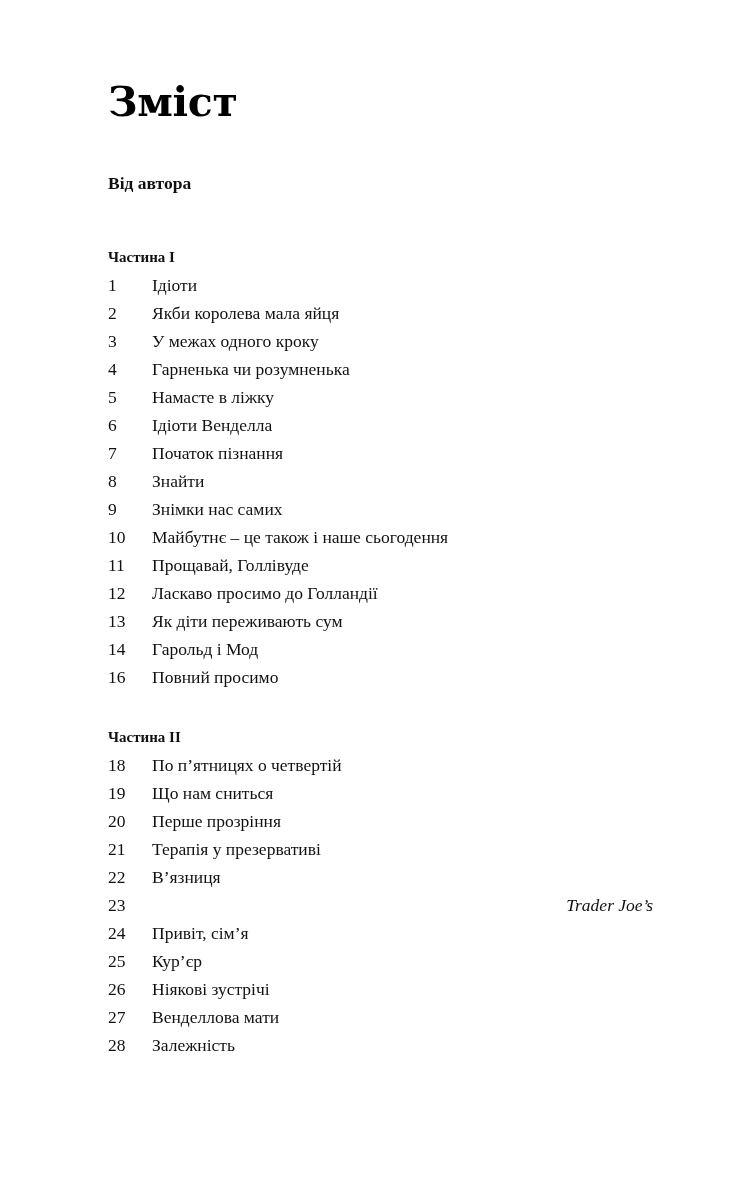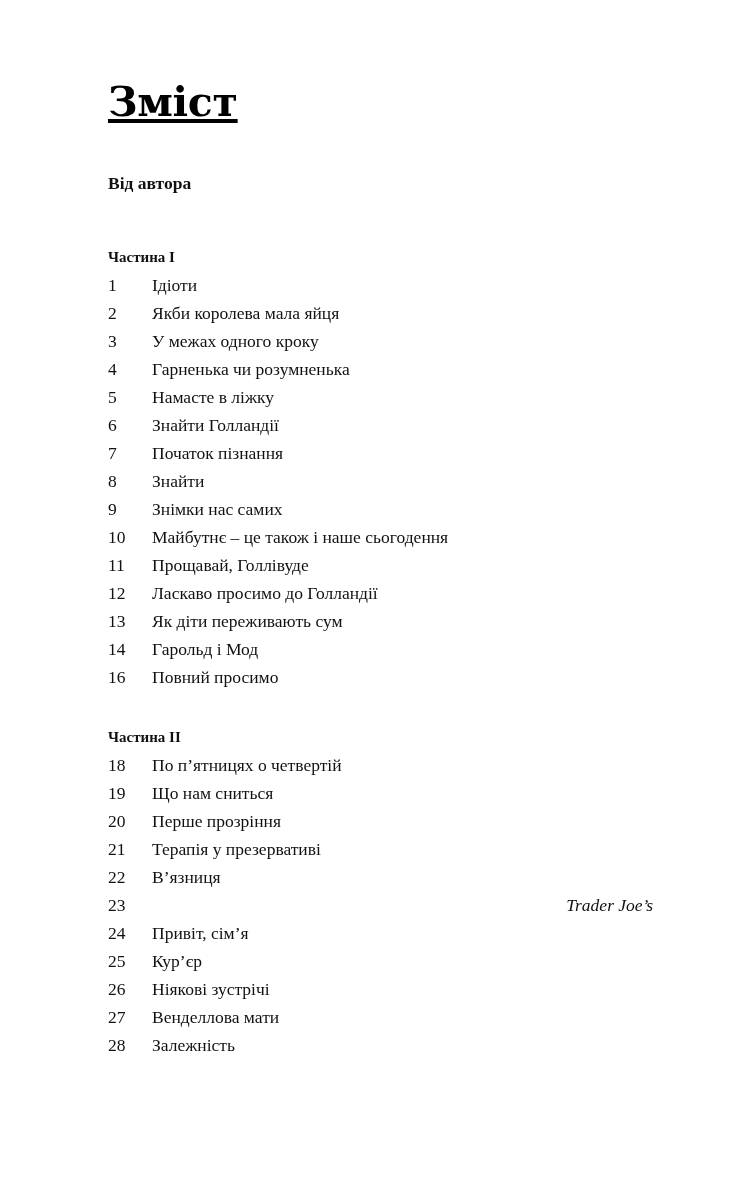--- a/index.html
+++ b/index.html
@@ -34,21 +34,20 @@
 
   
   .toc-title {
     font-family: "DejaVu Serif", "Liberation Serif", serif;
     font-size: 41px;
     font-weight: 700;
     letter-spacing: -0.3px;
     line-height: 1;
     margin: 0 0 46px 0;
     color: #000000;
-    text-decoration: underline;
   }
 
   
   .row {
     display: flex;
     align-items: baseline;
     font-size: 17.5px;
     line-height: 28px;
     height: 28px;
     white-space: nowrap;
@@ -133,21 +132,21 @@
             <span class="label">Гарненька чи розумненька</span>
             <span class="page">40</span>
           </div>
           <div class="row">
             <span class="num">5</span>
             <span class="label">Намасте в ліжку</span>
             <span class="page">46</span>
           </div>
           <div class="row">
             <span class="num">6</span>
-            <span class="label">Знайти Голландії</span>
+            <span class="label">Ідіоти Венделла</span>
             <span class="page">54</span>
           </div>
           <div class="row">
             <span class="num">7</span>
             <span class="label">Початок пізнання</span>
             <span class="page">63</span>
           </div>
           <div class="row">
             <span class="num">8</span>
             <span class="label">Знайти</span>

